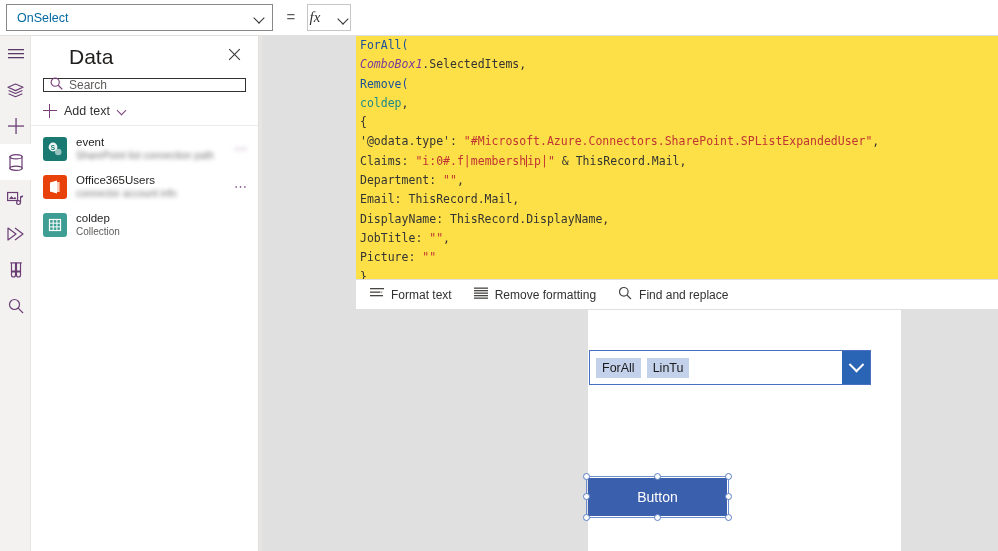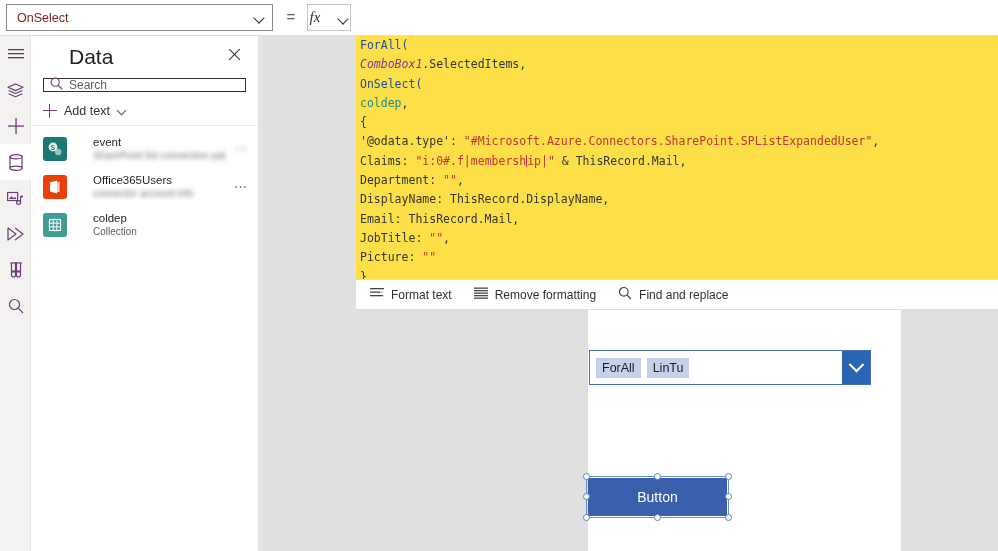--- a/index.html
+++ b/index.html
@@ -29,21 +29,21 @@
   .prop-select {
     position: absolute;
     left: 6px; top: 4px;
     width: 267px; height: 27px;
     border: 1px solid #8a8886;
     background: #ffffff;
     display: flex;
     align-items: center;
     padding: 0 6px 0 10px;
     font-size: 12.5px;
-    color: #7f1d1d;
+    color: #0369a1;
     cursor: pointer;
   }
   .prop-select .label { flex: 1; }
   .chev {
     width: 12px; height: 12px;
     position: relative;
     flex: none;
   }
   .chev::before {
     content: "";
@@ -212,21 +212,21 @@
   .ds-icon {
     width: 24px; height: 24px;
     border-radius: 3px;
     flex: none;
     display: flex;
     align-items: center;
     justify-content: center;
     color: #fff;
     font-size: 12px;
   }
-  .ds-text { flex: 1; min-width: 0; margin-left: 17px; }
+  .ds-text { flex: 1; min-width: 0; }
   .ds-name {
     font-size: 11.5px;
     color: #201f1e;
     line-height: 13px;
     white-space: nowrap;
   }
   .ds-sub {
     font-size: 10px;
     color: #605e5c;
     line-height: 13px;
@@ -422,28 +422,28 @@
     <div class="handle" style="left:-4px;  top:16px;"></div>
     <div class="handle" style="left:138px; top:16px;"></div>
     <div class="handle" style="left:-4px;  top:37px;"></div>
     <div class="handle" style="left:67px;  top:37px;"></div>
     <div class="handle" style="left:138px; top:37px;"></div>
   </div>
 
   <div class="formula-editor" id="formula-editor">
       <div class="fx-line"><span class="tok-fn">ForAll(</span></div>
       <div class="fx-line"><span class="tok-ctrl">ComboBox1</span><span class="tok-plain">.SelectedItems,</span></div>
-      <div class="fx-line"><span class="tok-fn">OnSelect(</span></div>
+      <div class="fx-line"><span class="tok-fn">Remove(</span></div>
       <div class="fx-line"><span class="tok-ds">coldep</span><span class="tok-plain">,</span></div>
       <div class="fx-line"><span class="tok-plain">{</span></div>
       <div class="fx-line"><span class="tok-plain">'@odata.type': </span><span class="tok-str">"#Microsoft.Azure.Connectors.SharePoint.SPListExpandedUser"</span><span class="tok-plain">,</span></div>
       <div class="fx-line"><span class="tok-plain">Claims: </span><span class="tok-str">"i:0#.f|membersh</span><span class="caret"></span><span class="tok-str">ip|"</span><span class="tok-plain"> &amp; ThisRecord.Mail,</span></div>
       <div class="fx-line"><span class="tok-plain">Department: </span><span class="tok-str">""</span><span class="tok-plain">,</span></div>
+      <div class="fx-line"><span class="tok-plain">Email: ThisRecord.Mail,</span></div>
       <div class="fx-line"><span class="tok-plain">DisplayName: ThisRecord.DisplayName,</span></div>
-      <div class="fx-line"><span class="tok-plain">Email: ThisRecord.Mail,</span></div>
       <div class="fx-line"><span class="tok-plain">JobTitle: </span><span class="tok-str">""</span><span class="tok-plain">,</span></div>
       <div class="fx-line"><span class="tok-plain">Picture: </span><span class="tok-str">""</span></div>
       <div class="fx-line"><span class="tok-plain">}</span></div>
     </div>
 
   <div class="fx-toolbar">
     <div class="fxt-btn">
       <span>
         <svg width="14" height="12" viewBox="0 0 14 12">
           <rect x="0" y="1" width="14" height="1.3" fill="#484644"></rect>

